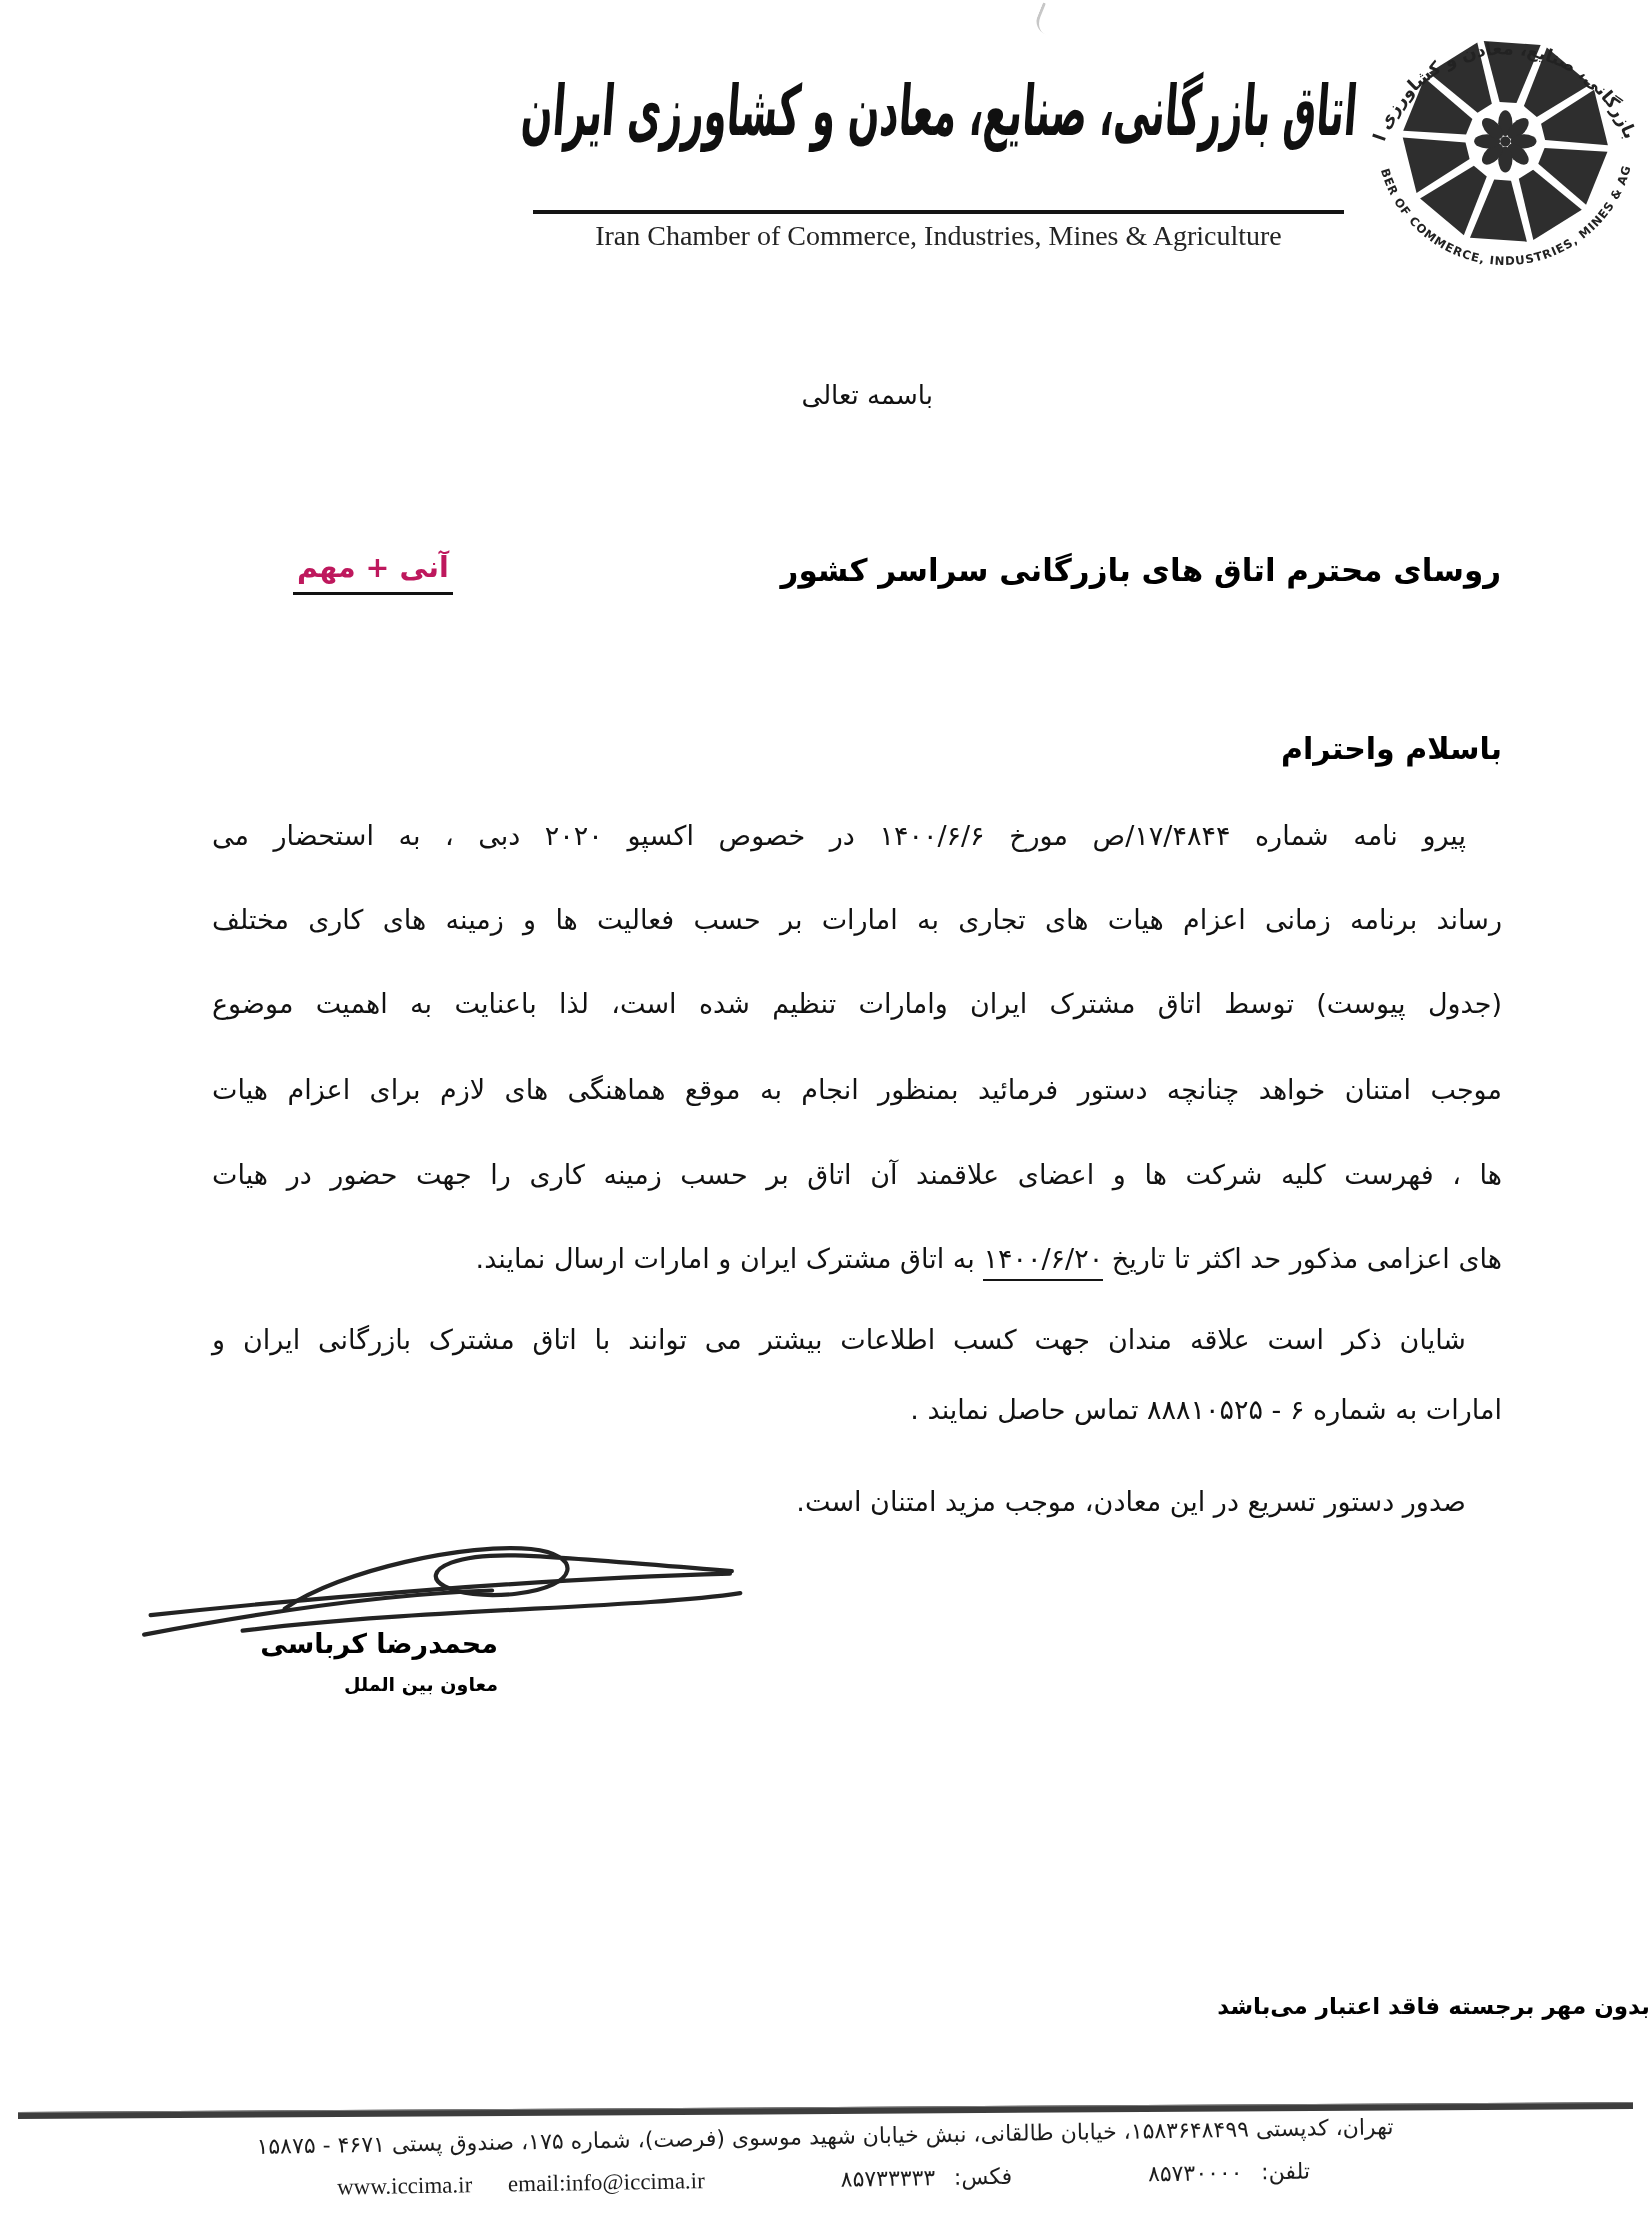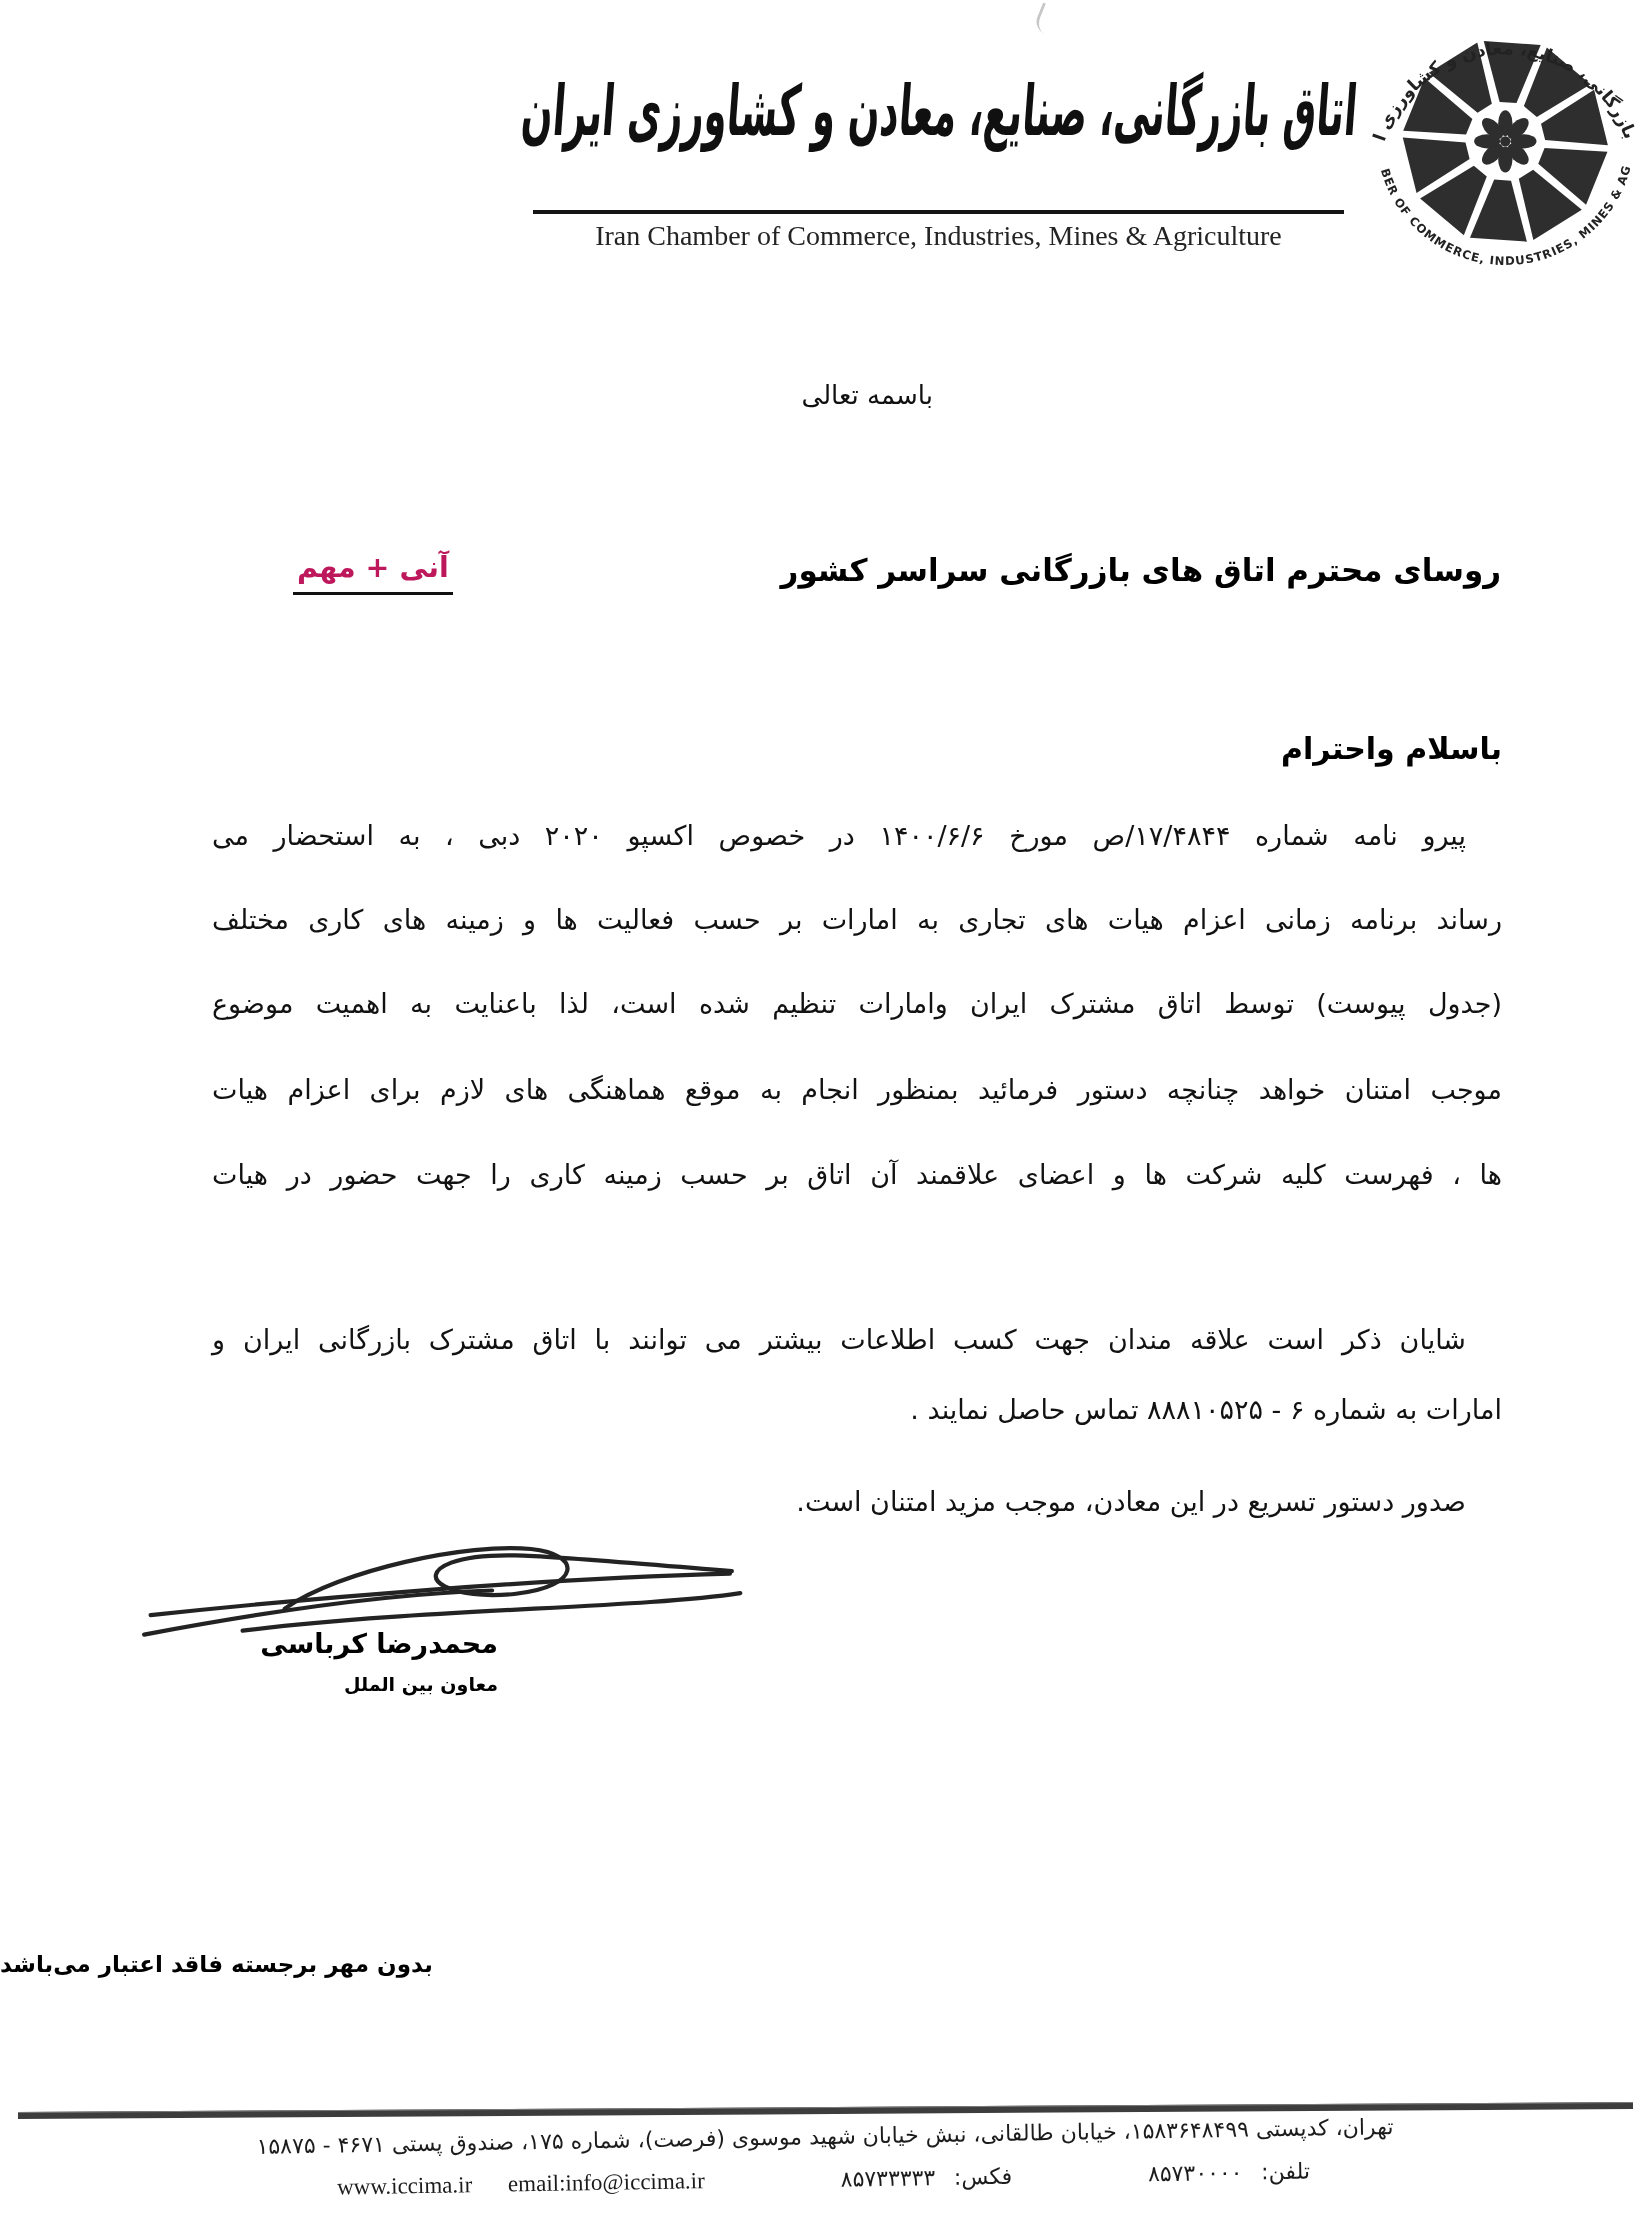--- a/index.html
+++ b/index.html
@@ -88,21 +88,21 @@
   .sig-svg{left:126px;top:1532px;}
   .sig-names{
     left:200px;top:1624px;width:298px;
     text-align:right;font-weight:bold;color:#000;
   }
   .sig-name{font-size:27px;line-height:40px;white-space:nowrap;}
   .sig-title{font-size:19px;line-height:40px;white-space:nowrap;}
 
   
   .footer-notice{
-    left:0;right:0;top:1951px;text-align:left;
+    left:0;right:0;top:1993px;text-align:right;
     font-size:23px;font-weight:bold;color:#000;
   }
   .footer-divider{
     left:18px;top:2107px;width:1615px;height:5.8px;
     background:#3d3d3d;border-top:1.3px solid #7a7a7a;
     transform:rotate(-0.35deg);
   }
   .footer-address{
     left:0;right:0;top:2124px;text-align:center;
     font-size:22px;color:#1c1c1c;
@@ -185,20 +185,23 @@
 
   <div class="abs priority">آنی + مهم</div>
 
   <div class="abs salutation">باسلام واحترام</div>
 
   <div class="bodyline just indent" style="top:814px;">پیرو نامه شماره ۱۷/۴۸۴۴/ص مورخ ۱۴۰۰/۶/۶ در خصوص اکسپو ۲۰۲۰ دبی ، به استحضار می</div>
   <div class="bodyline just" style="top:898px;">رساند برنامه زمانی اعزام هیات های تجاری به امارات بر حسب فعالیت ها و زمینه های کاری مختلف</div>
   <div class="bodyline just" style="top:982px;">(جدول پیوست) توسط اتاق مشترک ایران وامارات تنظیم شده است، لذا باعنایت به اهمیت موضوع</div>
   <div class="bodyline just" style="top:1068px;margin-left:47px;">موجب امتنان خواهد چنانچه دستور فرمائید بمنظور انجام به موقع هماهنگی های لازم برای اعزام هیات</div>
   <div class="bodyline just" style="top:1153px;">ها ، فهرست کلیه شرکت ها و اعضای علاقمند آن اتاق بر حسب زمینه کاری را جهت حضور در هیات</div>
+  <div class="bodyline" style="top:1237px;">
+    <span>های اعزامی مذکور حد اکثر تا تاریخ </span><span class="u-date">۱۴۰۰/۶/۲۰</span><span> به اتاق مشترک ایران و امارات ارسال نمایند.</span>
+  </div>
 
   <div class="bodyline just indent" style="top:1318px;">شایان ذکر است علاقه مندان جهت کسب اطلاعات بیشتر می توانند با اتاق مشترک بازرگانی ایران و</div>
   <div class="bodyline" style="top:1388px;">امارات به شماره ۶ - ۸۸۸۱۰۵۲۵ تماس حاصل نمایند .</div>
 
   <div class="bodyline indent" style="top:1480px;">صدور دستور تسریع در این معادن، موجب مزید امتنان است.</div>
 
   <div class="abs sig-svg">
     <svg width="635" height="117" viewBox="0 0 980 180">
       <g fill="none" stroke="#232323" stroke-width="6.5" stroke-linecap="round">
         <path d="M 245 118 C 330 58, 530 16, 625 26 C 705 34, 702 84, 602 95 C 502 106, 442 70, 502 47 C 562 25, 648 38, 935 60"></path>

